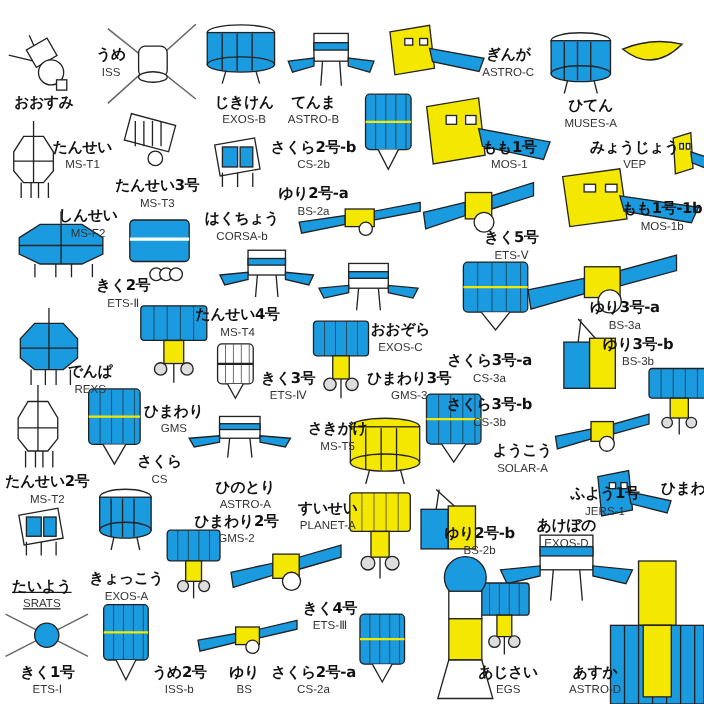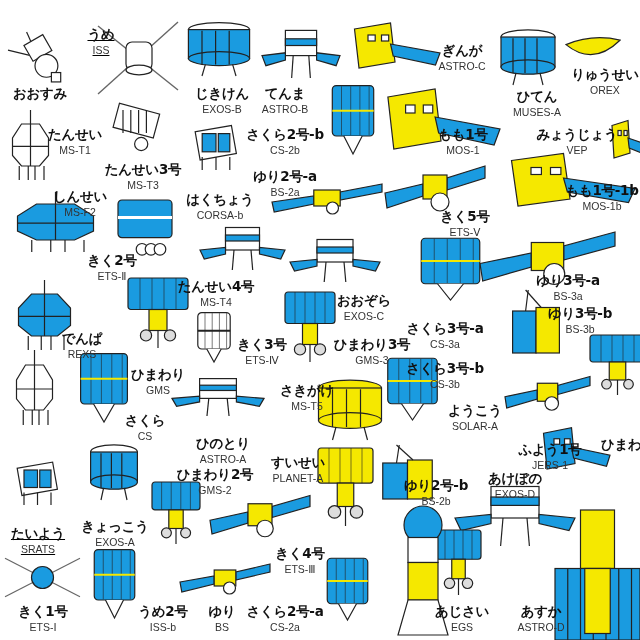--- a/index.html
+++ b/index.html
@@ -506,44 +506,40 @@
         <line x1="38.25" y1="58.5" x2="38.25" y2="130" stroke="#222222" stroke-width="1.2"></line>
         <line x1="51" y1="58.5" x2="51" y2="130" stroke="#222222" stroke-width="1.2"></line>
         <line x1="63.75" y1="58.5" x2="63.75" y2="130" stroke="#222222" stroke-width="1.2"></line>
         <line x1="76.5" y1="58.5" x2="76.5" y2="130" stroke="#222222" stroke-width="1.2"></line>
         <rect x="29.749999999999996" y="58.5" width="25.5" height="65" fill="#f5e800" stroke="#222222" stroke-width="1.2"></rect>
       </svg>
     </div>
     <div class="label" style="left: 40px; top: 87px;">
       <span class="jp">おおすみ</span>
     </div>
-    <div class="label" style="left: 101px; top: 28px; text-decoration: underline;">
+    <div class="label" style="left: 101px; top: 44px;">
       <span class="jp">うめ</span>
       <span class="en">ISS</span>
     </div>
     <div class="label" style="left: 222px; top: 87px;">
       <span class="jp">じきけん</span>
       <span class="en">EXOS-B</span>
     </div>
     <div class="label" style="left: 285px; top: 87px;">
       <span class="jp">てんま</span>
       <span class="en">ASTRO-B</span>
     </div>
     <div class="label" style="left: 462px; top: 44px;">
       <span class="jp">ぎんが</span>
       <span class="en">ASTRO-C</span>
     </div>
     <div class="label" style="left: 537px; top: 90px;">
       <span class="jp">ひてん</span>
       <span class="en">MUSES-A</span>
     </div>
-    <div class="label" style="left: 605px; top: 68px;">
-      <span class="jp">りゅうせい</span>
-      <span class="en">OREX</span>
-    </div>
     <div class="label" style="left: 75px; top: 128px;">
       <span class="jp">たんせい</span>
       <span class="en">MS-T1</span>
     </div>
     <div class="label" style="left: 143px; top: 163px;">
       <span class="jp">たんせい3号</span>
       <span class="en">MS-T3</span>
     </div>
     <div class="label" style="left: 285px; top: 128px;">
       <span class="jp">さくら2号-b</span>
@@ -633,20 +629,24 @@
       <span class="en">MS-T5</span>
     </div>
     <div class="label" style="left: 475px; top: 404px;">
       <span class="jp">ようこう</span>
       <span class="en">SOLAR-A</span>
     </div>
     <div class="label" style="left: 223px; top: 437px;">
       <span class="jp">ひのとり</span>
       <span class="en">ASTRO-A</span>
     </div>
+    <div class="label" style="left: 43px; top: 432px;">
+      <span class="jp">たんせい2号</span>
+      <span class="en">MS-T2</span>
+    </div>
     <div class="label" style="left: 436px; top: 443px; margin-top: 36px;">
       <span class="jp">ゆり2号-b</span>
       <span class="en">BS-2b</span>
     </div>
     <div class="label" style="left: 522px; top: 443px; margin-left: 28px;">
       <span class="jp">ふよう1号</span>
       <span class="en">JERS-1</span>
     </div>
     <div class="label" style="left: 215px; top: 468px;">
       <span class="jp">ひまわり2号</span>

